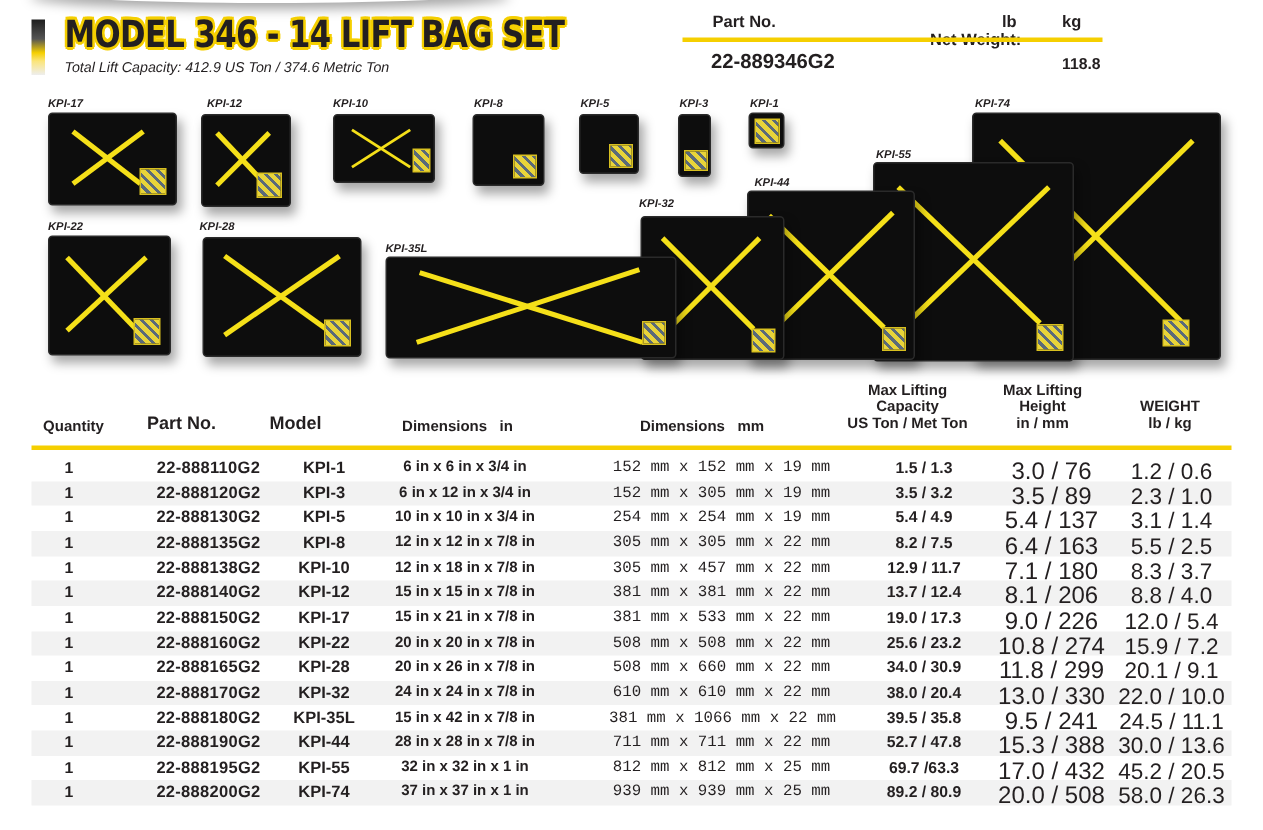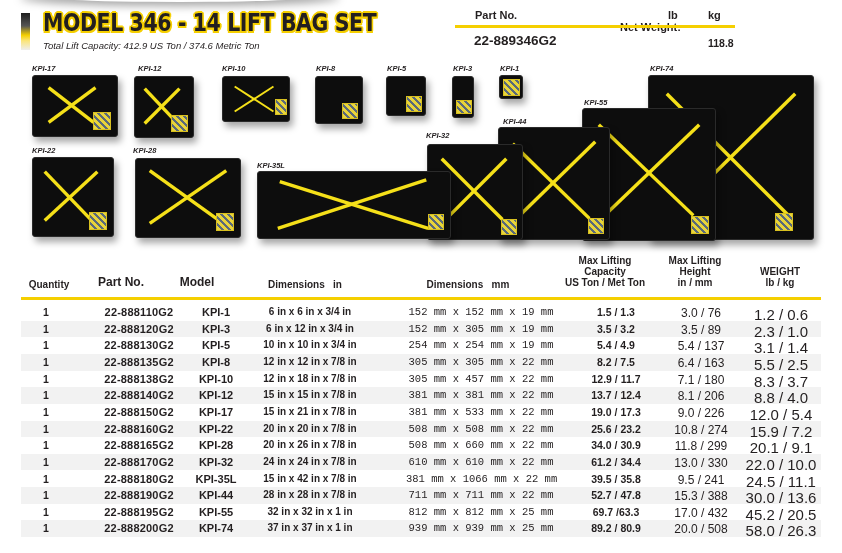--- a/index.html
+++ b/index.html
@@ -33,21 +33,21 @@
   .head-line { position:absolute; left:21px; top:297px; width:800px; height:3px; background:#f5cf00; }
   .row { position:absolute; left:21px; width:379px; height:16.6px; font-size:10.5px; font-weight:bold; }
   .row.alt { background:#f2f2f2; }
   .cell { position:absolute; top:2px; text-align:center; white-space:nowrap; }
   .c-qty { left:15px; width:20px; font-weight:bold; }
   .c-part { left:58px; width:120px; font-weight:bold; font-size:11px; letter-spacing:0.2px; }
   .c-model { left:155px; width:80px; font-weight:bold; font-size:11px; }
   .c-din { left:214px; width:150px; font-weight:bold; font-size:10px; }
   .c-dmm { left:385px; width:150px; font-weight:normal; font-size:10.5px;font-family:Liberation Mono, monospace; }
   .c-cap { left:550px; width:90px; font-weight:bold; font-size:10.5px; }
-  .c-hgt { left:640px; width:80px; font-weight:normal; font-size:12px; }
+  .c-hgt { left:640px; width:80px; font-weight:normal; font-size:16px; }
   .c-wt { left:720px; width:80px; font-weight:normal; font-size:15px; }
 </style>
 </head>
 <body>
 
 <div class="top-shadow"></div>
 
 <div class="title-bar"></div>
 <div class="title">MODEL 346 - 14 LIFT BAG SET</div>
 <div class="subtitle">Total Lift Capacity: 412.9 US Ton / 374.6 Metric Ton</div>
@@ -287,21 +287,21 @@
       <div class="cell c-cap">34.0 / 30.9</div>
       <div class="cell c-hgt">11.8 / 299</div>
       <div class="cell c-wt">20.1 / 9.1</div>
     </div>
     <div class="row alt" style="top: 453.85px; width: 800px; left: 21px;">
       <div class="cell c-qty">1</div>
       <div class="cell c-part">22-888170G2</div>
       <div class="cell c-model">KPI-32</div>
       <div class="cell c-din">24 in x 24 in x 7/8 in</div>
       <div class="cell c-dmm">610 mm x 610 mm x 22 mm</div>
-      <div class="cell c-cap">61.2 / 34.4</div>
+      <div class="cell c-cap">38.0 / 20.4</div>
       <div class="cell c-hgt">13.0 / 330</div>
       <div class="cell c-wt">22.0 / 10.0</div>
     </div>
     <div class="row" style="top: 470.5px; width: 800px; left: 21px;">
       <div class="cell c-qty">1</div>
       <div class="cell c-part">22-888180G2</div>
       <div class="cell c-model">KPI-35L</div>
       <div class="cell c-din">15 in x 42 in x 7/8 in</div>
       <div class="cell c-dmm">381 mm x 1066 mm x 22 mm</div>
       <div class="cell c-cap">39.5 / 35.8</div>

